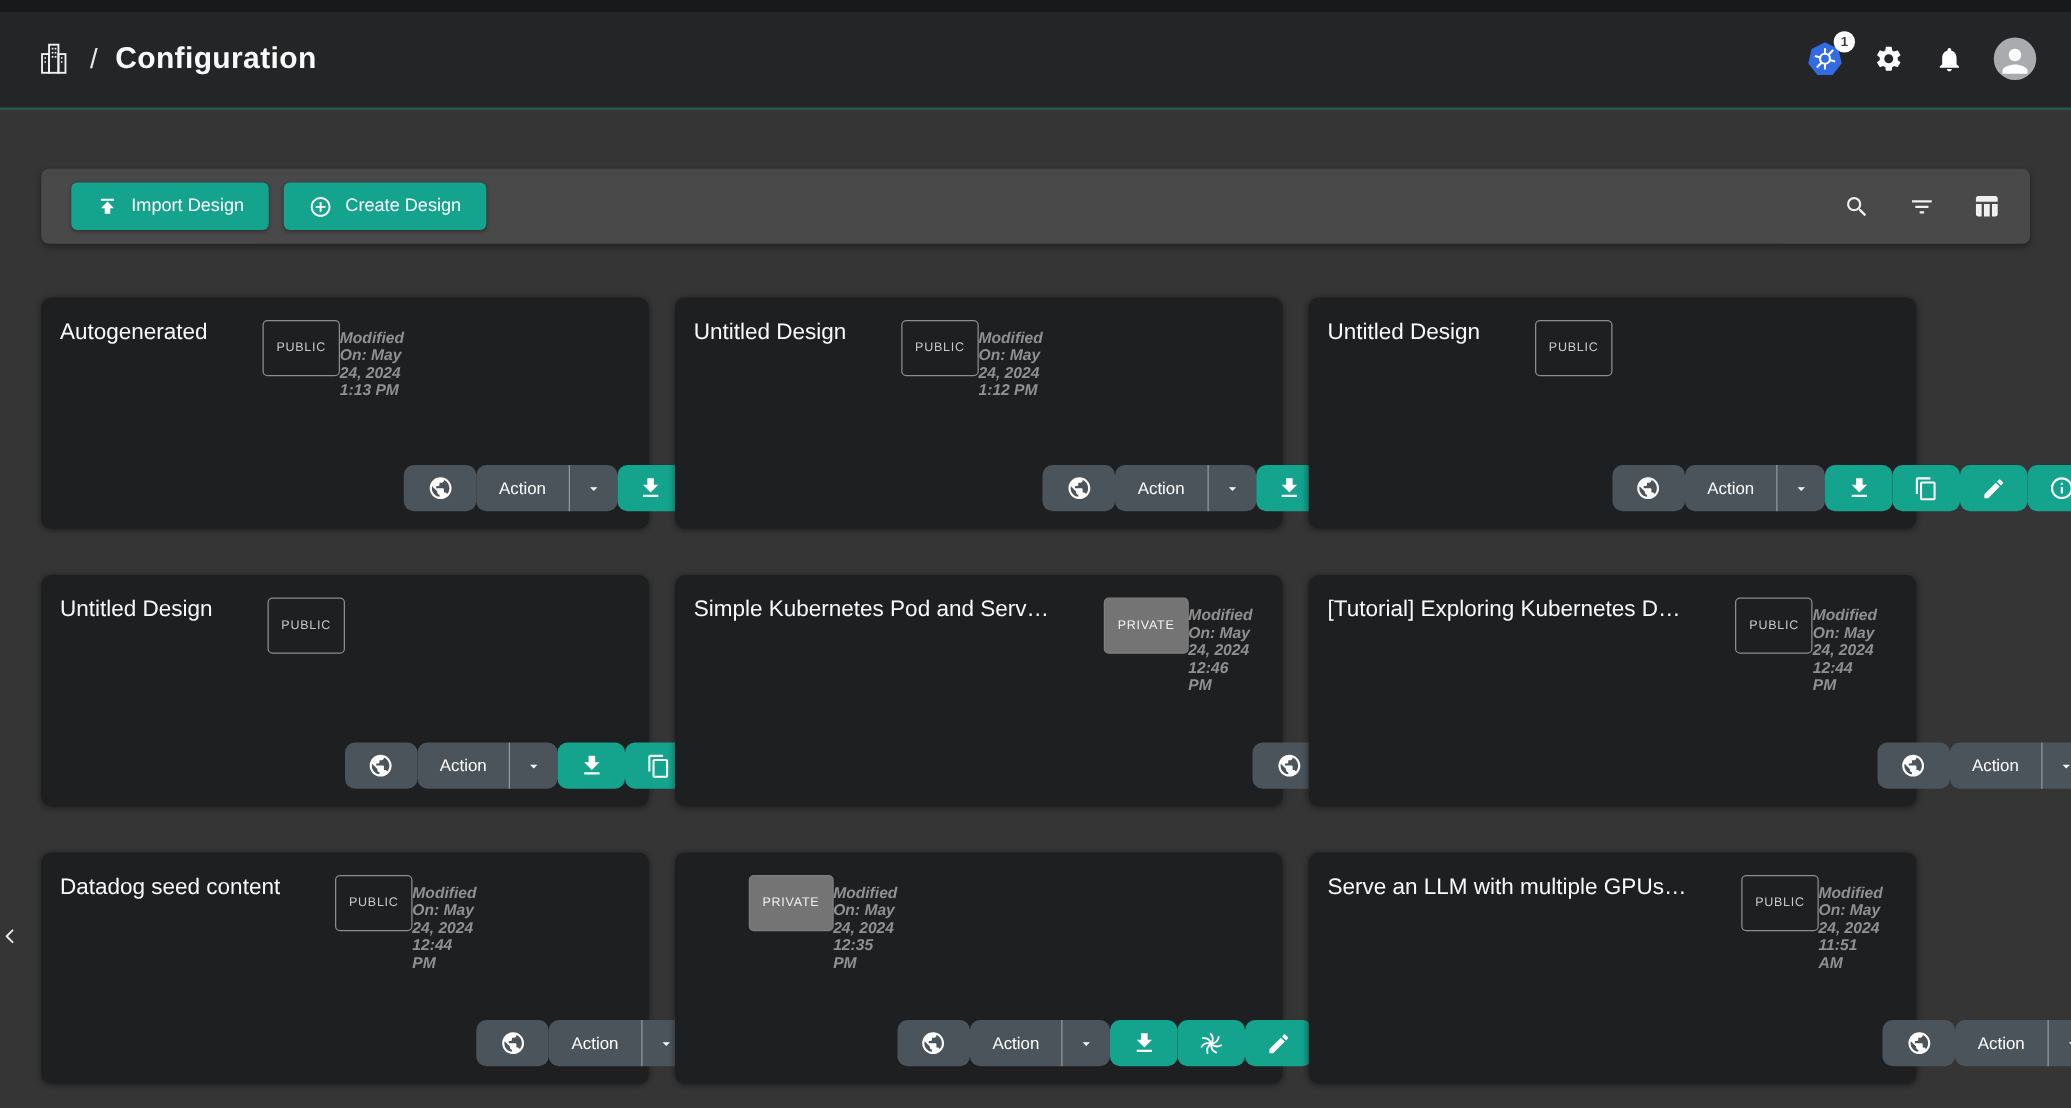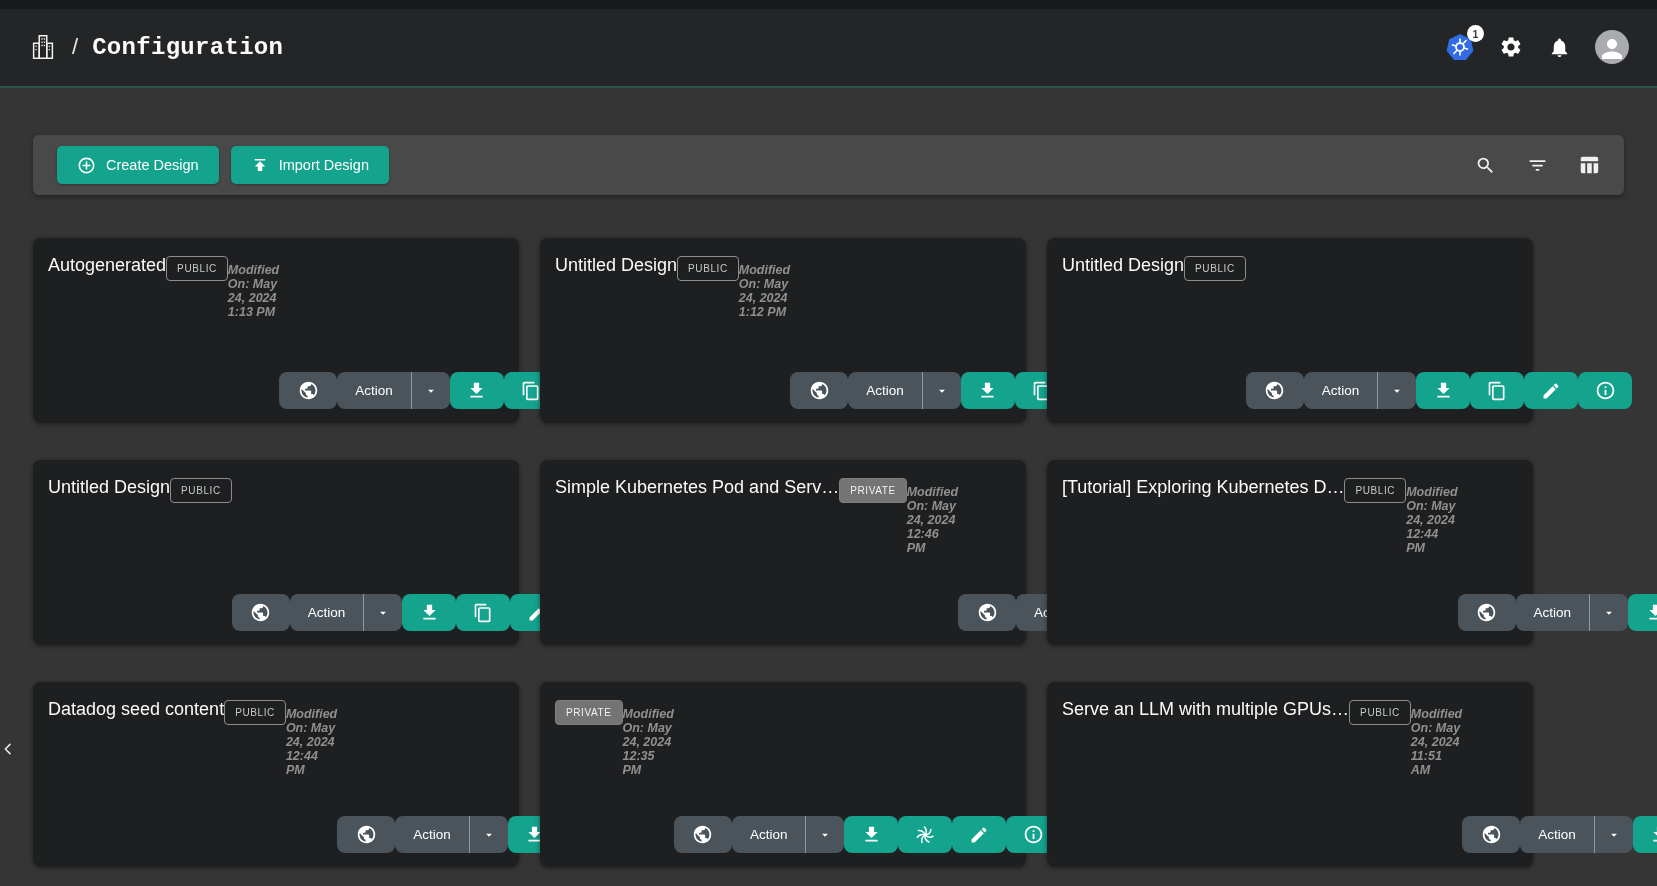--- a/index.html
+++ b/index.html
@@ -14,21 +14,21 @@
   
   .header {
     height:88px;
     background:linear-gradient(180deg,#17191a 0%,#17191a 11%,#232527 11%,#232527 100%);
     border-bottom:2px solid #2c5349;
     display:flex; align-items:center;
     padding:8px 28px 0 28px;
   }
   .crumb { display:flex; align-items:center; gap:14px; }
   .crumb .sep { color:#e8e8e8; font-size:22px; font-weight:400; }
-  .crumb .title { color:#fafafa; font-size:24px; font-weight:bold; letter-spacing:.3px;font-family:Liberation Mono, monospace; }
+  .crumb .title { color:#fafafa; font-size:24px; font-weight:bold; letter-spacing:.3px; }
   .header-right { margin-left:auto; display:flex; align-items:center; gap:24px; }
   .hicon { width:24px; height:24px; display:flex; align-items:center; justify-content:center; cursor:pointer; }
   .k8s-wrap { position:relative; width:30px; height:30px; cursor:pointer; }
   .k8s-badge {
     position:absolute; top:-7px; right:-9px;
     background:#fff; color:#3a3a3a;
     width:17px; height:17px; border-radius:50%;
     font-size:10.5px; font-weight:bold;
     display:flex; align-items:center; justify-content:center;
   }
@@ -76,23 +76,24 @@
     display:flex; flex-direction:row;
     box-shadow:0 1px 5px rgba(0,0,0,.45);
   }
   .card-head { display:flex; justify-content:space-between; align-items:flex-start; }
   .card-title {
     color:#fafafa; font-size:18px; font-weight:500;
     white-space:nowrap; overflow:hidden; max-width:390px;
   }
   .badge {
     font-size:10px; letter-spacing:.6px; font-weight:400;
-    padding:6px 10px; border-radius:4px; margin-top:1px;
+    padding:16px 10px; border-radius:4px; margin-top:1px;
     color:#c9c9c9; border:1px solid #8d8d8d; background:transparent;
     flex:none;
+    margin-left:44px;
   }
   .badge.private { background:#747474; border-color:#7e7e7e; color:#f2f2f2; }
   .card-modified {
     margin-top:8px;
     font-size:12.5px; font-style:italic; font-weight:bold;
     color:#909090;
   }
   .card-actions {
     margin-top:auto;
     display:flex; align-items:center; justify-content:space-between;
@@ -183,33 +184,33 @@
       <svg width="30" height="30" viewBox="0 0 24 24" fill="#fff">
         <path d="M12 12c2.21 0 4-1.79 4-4s-1.79-4-4-4-4 1.79-4 4 1.79 4 4 4zm0 2c-2.67 0-8 1.34-8 4v2h16v-2c0-2.66-5.33-4-8-4z"></path>
       </svg>
     </div>
   </div>
 </div>
 
 <div class="toolbar">
   <button class="btn tbtn">
     <span>
-      <svg width="19" height="19" viewBox="0 0 24 24" fill="#fff">
-        <path d="M13 7h-2v4H7v2h4v4h2v-4h4v-2h-4V7zm-1-5C6.48 2 2 6.48 2 12s4.48 10 10 10 10-4.48 10-10S17.52 2 12 2zm0 18c-4.41 0-8-3.59-8-8s3.59-8 8-8 8 3.59 8 8-3.59 8-8 8z"></path>
+      <svg width="18" height="18" viewBox="0 0 24 24" fill="#fff">
+        <path d="M5 4v2h14V4H5zm0 10h4v6h6v-6h4l-7-7-7 7z"></path>
       </svg>
     </span>
-    <span>Create Design</span>
+    <span>Import Design</span>
   </button>
   <button class="btn tbtn">
     <span>
-      <svg width="18" height="18" viewBox="0 0 24 24" fill="#fff">
-        <path d="M5 4v2h14V4H5zm0 10h4v6h6v-6h4l-7-7-7 7z"></path>
+      <svg width="19" height="19" viewBox="0 0 24 24" fill="#fff">
+        <path d="M13 7h-2v4H7v2h4v4h2v-4h4v-2h-4V7zm-1-5C6.48 2 2 6.48 2 12s4.48 10 10 10 10-4.48 10-10S17.52 2 12 2zm0 18c-4.41 0-8-3.59-8-8s3.59-8 8-8 8 3.59 8 8-3.59 8-8 8z"></path>
       </svg>
     </span>
-    <span>Import Design</span>
+    <span>Create Design</span>
   </button>
 
   <div class="toolbar-right">
     <div class="hicon">
       <svg width="21" height="21" viewBox="0 0 24 24" fill="#f0f0f0">
         <path d="M15.5 14h-.79l-.28-.27A6.47 6.47 0 0 0 16 9.5 6.5 6.5 0 1 0 9.5 16c1.61 0 3.09-.59 4.23-1.57l.27.28v.79l5 4.99L20.49 19l-4.99-5zm-6 0C7.01 14 5 11.99 5 9.5S7.01 5 9.5 5 14 7.01 14 9.5 11.99 14 9.5 14z"></path>
       </svg>
     </div>
     <div class="hicon">
       <svg width="21" height="21" viewBox="0 0 24 24" fill="#f0f0f0">

